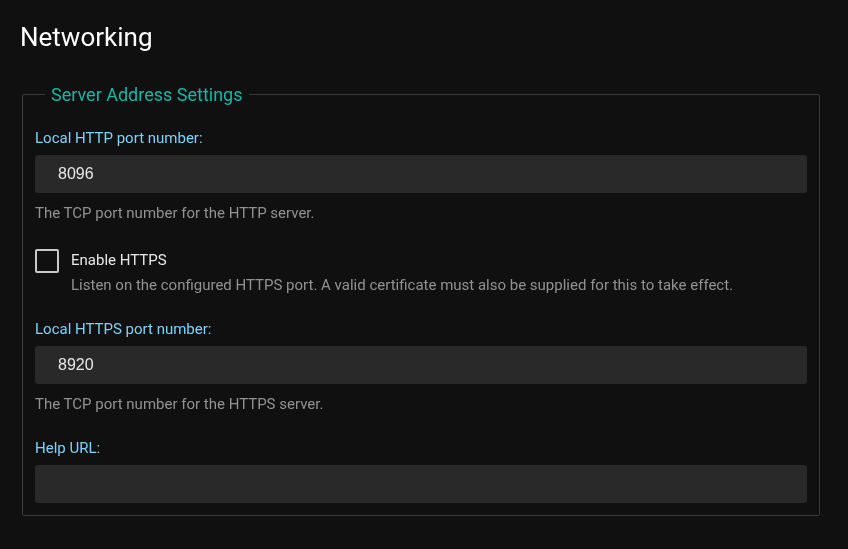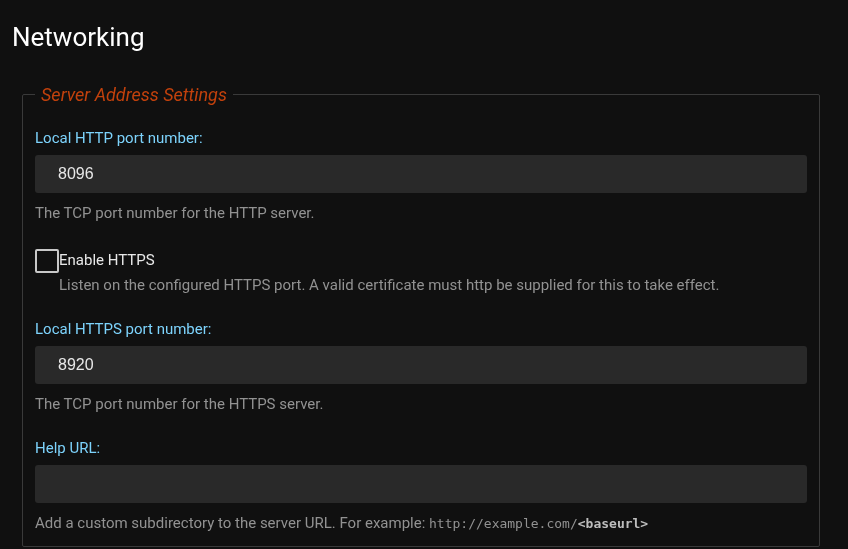--- a/index.html
+++ b/index.html
@@ -8,21 +8,21 @@
     color: #ffffff;
     font-family: -apple-system, BlinkMacSystemFont, "Segoe UI", Roboto, "Helvetica Neue", Arial, sans-serif;
     font-size: 15px;
     width: 848px;
     height: 549px;
     overflow: hidden;
   }
   .header {
     display: flex;
     align-items: center;
-    padding: 22px 20px 12px 12px;
+    padding: 22px 20px 12px 20px;
     gap: 14px;
   }
   .page-title {
     font-size: 26px;
     font-weight: 400;
     color: #ffffff;
   }
   .help-btn {
     background: #303030;
     color: #ffffff;
@@ -38,24 +38,23 @@
   }
   fieldset.group {
     border: 1px solid #3a3a3a;
     border-radius: 2px;
     padding: 24px 12px 12px 12px;
     margin: 0;
   }
   fieldset.group > legend {
     font-size: 18px;
     font-weight: 400;
-    color: #c2410c;
+    color: #14b8a6;
     padding: 0 6px;
-    margin-left: 0;
-    font-style: italic;
+    margin-left: 10px;
   }
   .field { margin-bottom: 24px; }
   .field-label {
     display: block;
     font-size: 15px;
     color: #7dd3fc;
     margin-bottom: 8px;
   }
   .text-input {
     width: 100%;
@@ -75,20 +74,21 @@
   }
   .field-desc code {
     font-family: ui-monospace, Menlo, Consolas, monospace;
     font-size: 13px;
     color: #929292;
   }
   .field-desc code b { color: #bdbdbd; font-weight: 600; }
   .check-row {
     display: flex;
     align-items: flex-start;
+    gap: 12px;
     margin-bottom: 24px;
   }
   .checkbox {
     width: 24px;
     height: 24px;
     border: 2px solid #c8c8c8;
     border-radius: 2px;
     background: transparent;
     flex: 0 0 auto;
     cursor: pointer;
@@ -122,32 +122,29 @@
     <div class="field">
       <label class="field-label">Local HTTP port number:</label>
       <input type="text" class="text-input" value="8096" style="">
       <div class="field-desc">The TCP port number for the HTTP server.</div>
     </div>
 
     <div class="check-row">
       <div class="checkbox" role="checkbox" aria-checked="false"></div>
       <div class="check-text">
         <span class="check-label">Enable HTTPS</span>
-        <span class="check-desc">Listen on the configured HTTPS port. A valid certificate must http be supplied for this to take effect.</span>
+        <span class="check-desc">Listen on the configured HTTPS port. A valid certificate must also be supplied for this to take effect.</span>
       </div>
     </div>
 
     <div class="field">
       <label class="field-label">Local HTTPS port number:</label>
       <input type="text" class="text-input" value="8920" style="">
       <div class="field-desc">The TCP port number for the HTTPS server.</div>
     </div>
 
     <div class="field" style="margin-bottom:0;">
       <label class="field-label">Help URL:</label>
       <input type="text" class="text-input" value="" style="">
-      <div class="field-desc">
-        <span>Add a custom subdirectory to the server URL. For example: </span><code><span>http://example.com/</span><b>&lt;baseurl&gt;</b></code>
-      </div>
     </div>
 
   </fieldset>
 </div>
 
 </body></html>

